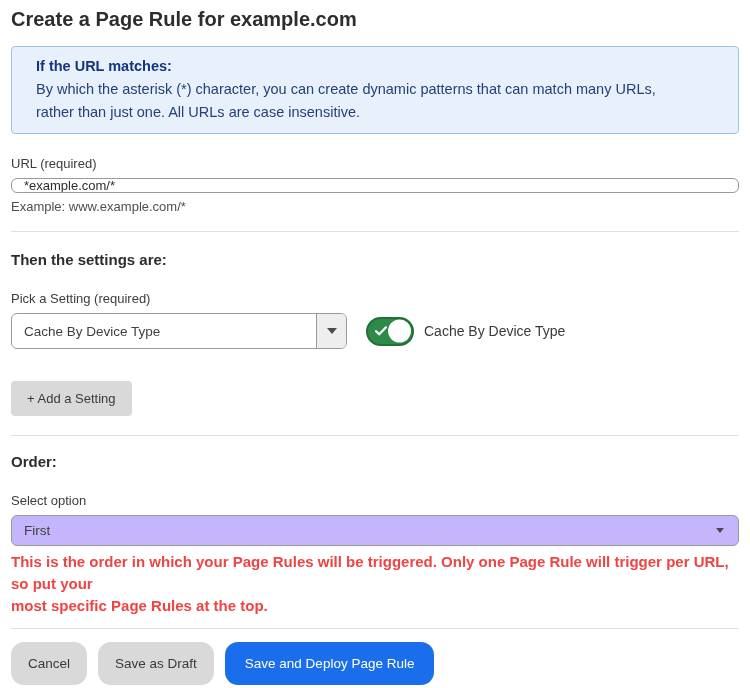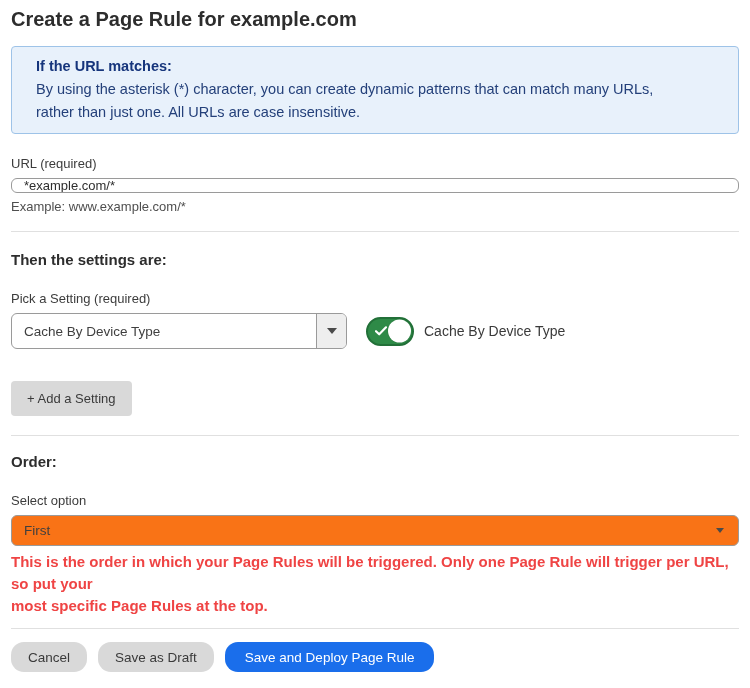--- a/index.html
+++ b/index.html
@@ -144,21 +144,21 @@
     border-radius: 4px;
     cursor: pointer;
   }
 
   
   .order-select {
     margin-top: 7px;
     height: 31px;
     border: 1px solid #9a9a9a;
     border-radius: 6px;
-    background: #f97316;
+    background: #c4b5fd;
     display: flex;
     align-items: center;
     justify-content: space-between;
     padding: 0 14px 0 12px;
     font-size: 13.5px;
     color: #3f3f3f;
     cursor: pointer;
   }
   .order-select .triangle-down {
     border-left-width: 4.5px;
@@ -170,42 +170,42 @@
     font-size: 15px;
     line-height: 22px;
     color: #ef4444;
     font-weight: bold;
   }
 
   
   .footer-divider { margin-top: 11px; }
   .button-row { margin-top: 13px; display: flex; gap: 11px; }
   .btn {
-    height: 30px;
+    height: 43px;
     border: none;
     border-radius: 13px;
     font-size: 13.5px;
     font-family: "Liberation Sans", sans-serif;
     cursor: pointer;
     display: inline-flex;
     align-items: center;
   }
   .btn-secondary { background: #d9d9d9; color: #3a3a3a; padding: 0 17px; }
   .btn-primary { background: #1a6eeb; color: #ffffff; padding: 0 20px; }
 </style>
 </head>
 <body>
 
 <div class="page">
 
   <h1 class="page-title">Create a Page Rule for example.com</h1>
 
   <div class="info-box">
     <div class="info-heading">If the URL matches:</div>
-    <div class="info-line">By using the asterisk (*) character, you can create dynamic patterns that can match many URLs,</div>
+    <div class="info-line">By which the asterisk (*) character, you can create dynamic patterns that can match many URLs,</div>
     <div class="info-line">rather than just one. All URLs are case insensitive.</div>
   </div>
 
   <div class="field-label">URL (required)</div>
   <input type="text" class="text-input" value="*example.com/*" style="">
   <div class="helper">Example: www.example.com/*</div>
 
   <hr class="divider">
 
   <div class="section-heading">Then the settings are:</div>

